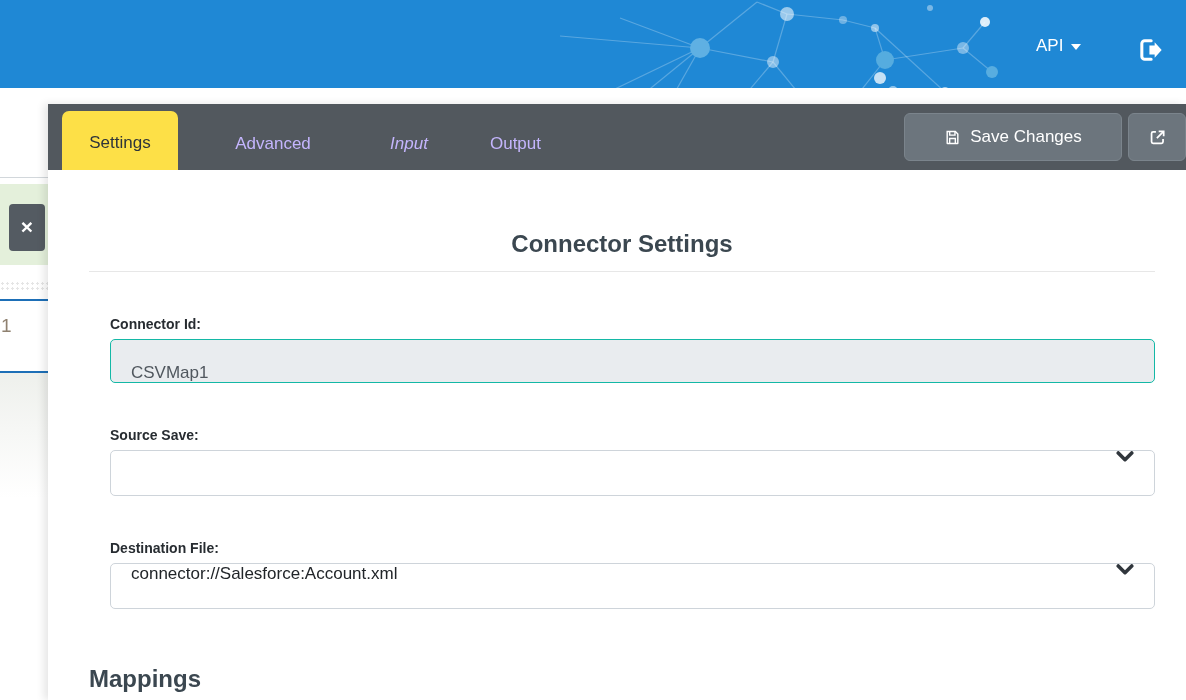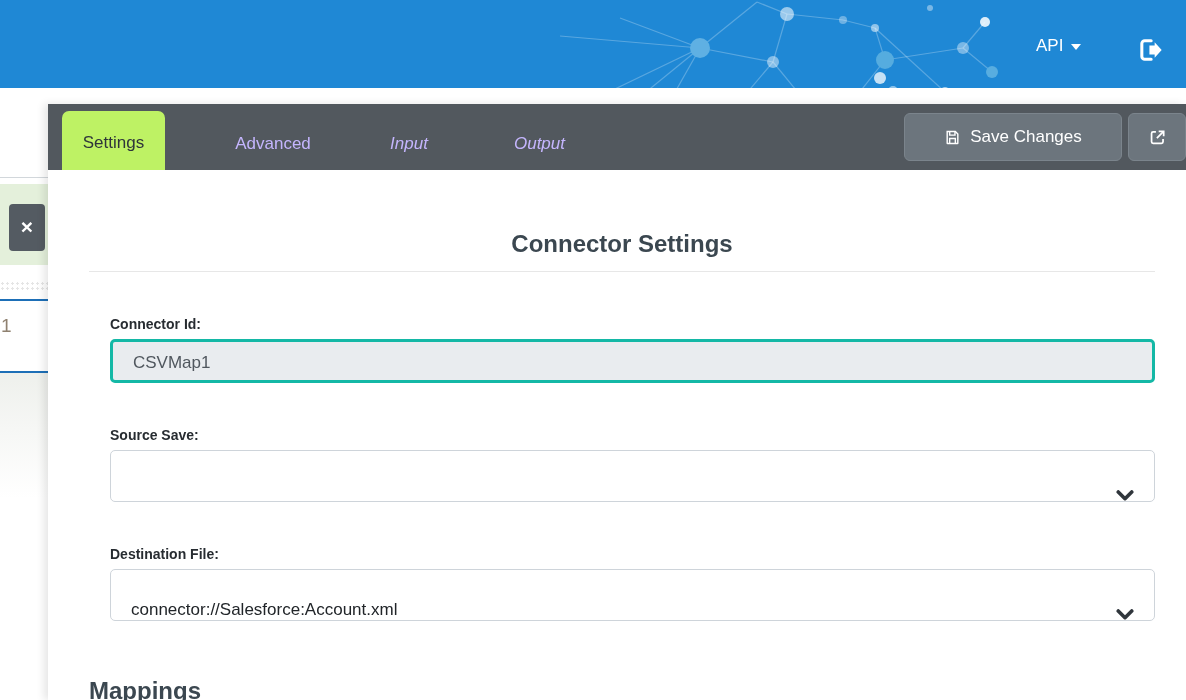--- a/index.html
+++ b/index.html
@@ -32,44 +32,44 @@
     background:linear-gradient(180deg,#eef0ec 0%, #f6f7f5 45%, #ffffff 100%); }
 
   
   .panel { position:absolute; left:48px; top:104px; width:1138px; height:596px; background:#fff;
     box-shadow:-4px 0 8px rgba(0,0,0,.10); }
 
   .tabbar { position:relative; width:100%; height:66px; background:#52585e; }
   .tab { position:absolute; top:0; height:66px; color:#c4b5fd; font-size:17px; text-align:center;
     cursor:pointer; }
   .tab span { display:inline-block; margin-top:30px; line-height:20px; }
-  .tab-active { left:14px; top:7px; width:103px; height:59px; background:#bef264;
+  .tab-active { left:14px; top:7px; width:116px; height:59px; background:#fde047;
     border-radius:7px 7px 0 0; color:#2e343a; }
   .tab-active span { margin-top:22px; }
   .tab-advanced { left:155px; width:140px; }
   .tab-input    { left:310px; width:102px;font-style:italic; }
-  .tab-output   { left:440px; width:103px;font-style:italic; }
+  .tab-output   { left:416px; width:103px; }
   .tab-events   { left:564px; width:103px; }
 
   .btn { position:absolute; top:9px; height:48px; background:#6c757d; border:1px solid #7b848c;
     border-radius:6px; color:#fff; display:flex; align-items:center; justify-content:center;
     gap:9px; font-size:17px; cursor:pointer; }
   .btn-save { left:856px; width:218px; }
   .btn-ext  { left:1080px; width:58px; }
 
   
   .content { padding:60px 31px 0 41px; }
   h2.section { font-size:24px; font-weight:600; color:#3b4750; line-height:28px;text-align:center; }
   .rule { border:0; border-top:1px solid #e7e7e7; margin-top:13px; }
   .field { margin-left:21px; }
   .field label { display:block; margin:44px 0 7px; font-size:14px; font-weight:bold; color:#272c31; }
-  .input-disabled { height:44px; background:#e9ecef; border:3px solid #14b8a6; border-radius:5px;
-    padding:0 20px; line-height:42px; font-size:17px; color:#50575e; }
-  .select { height:52px; background:#fff; border:1px solid #ced4da; border-radius:5px;
-    padding:0 20px; display:flex; align-items:flex-end; cursor:pointer; }
+  .input-disabled { height:44px; background:#e9ecef; border:1px solid #14b8a6; border-radius:5px;
+    padding:12px 20px; line-height:42px; font-size:17px; color:#50575e; }
+  .select { height:46px; background:#fff; border:1px solid #ced4da; border-radius:5px;
+    padding:0 20px; display:flex; align-items:flex-start; cursor:pointer; }
   .select .val { flex:1; font-size:17px; color:#212529; }
   .select svg { flex:none; }
   h2.section-next { margin-top:56px; font-size:24px; font-weight:600; color:#3b4750; }
 </style>
 </head>
 <body>
 
 <div class="app-header">
   <svg class="net-svg" width="460" height="101" viewBox="0 0 460 101">
     <g stroke="rgba(255,255,255,0.26)" stroke-width="1.2">

